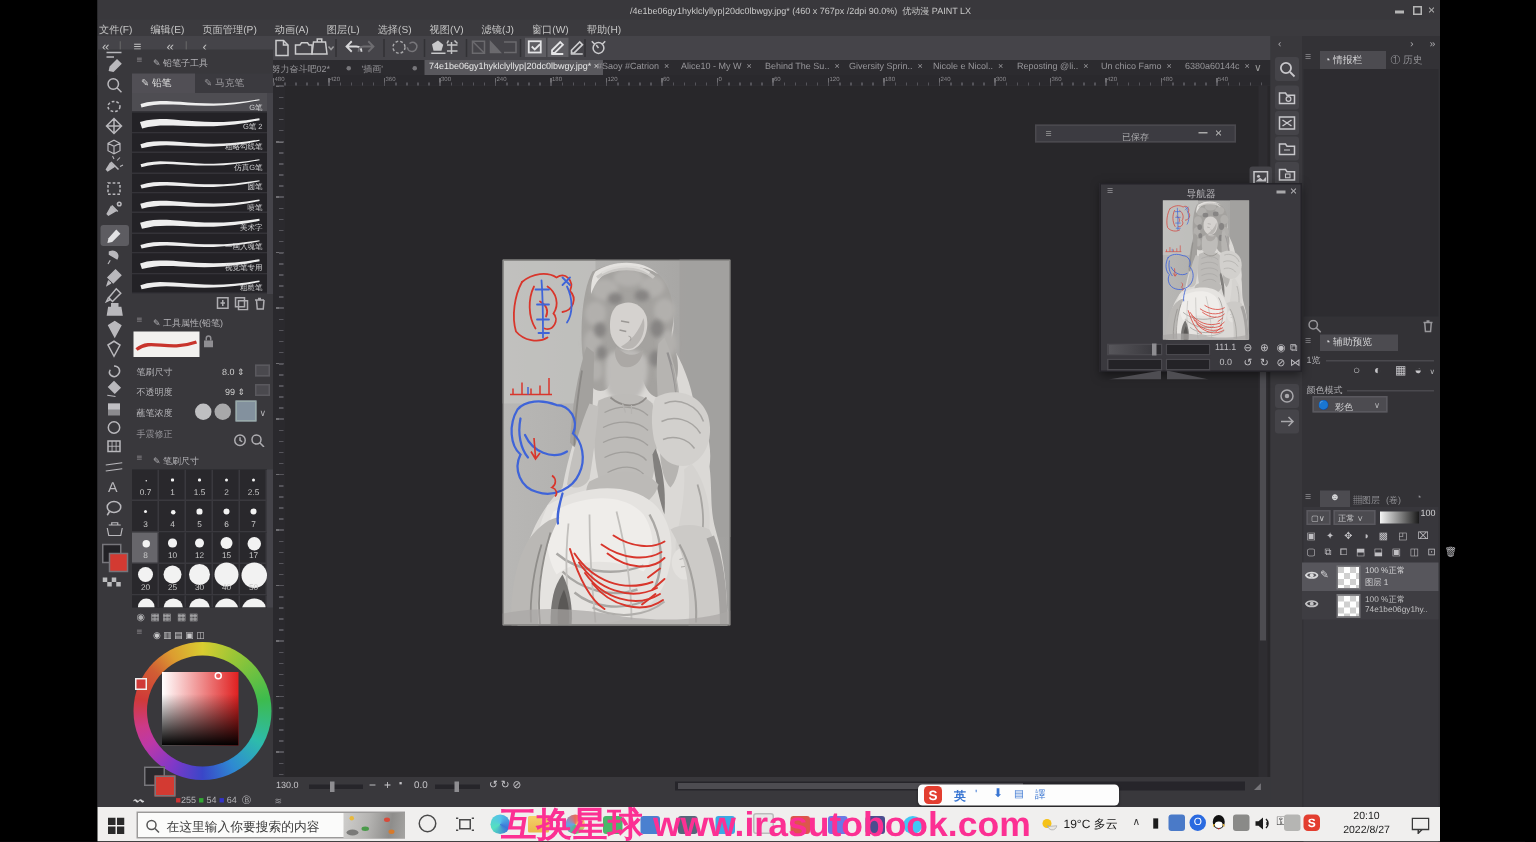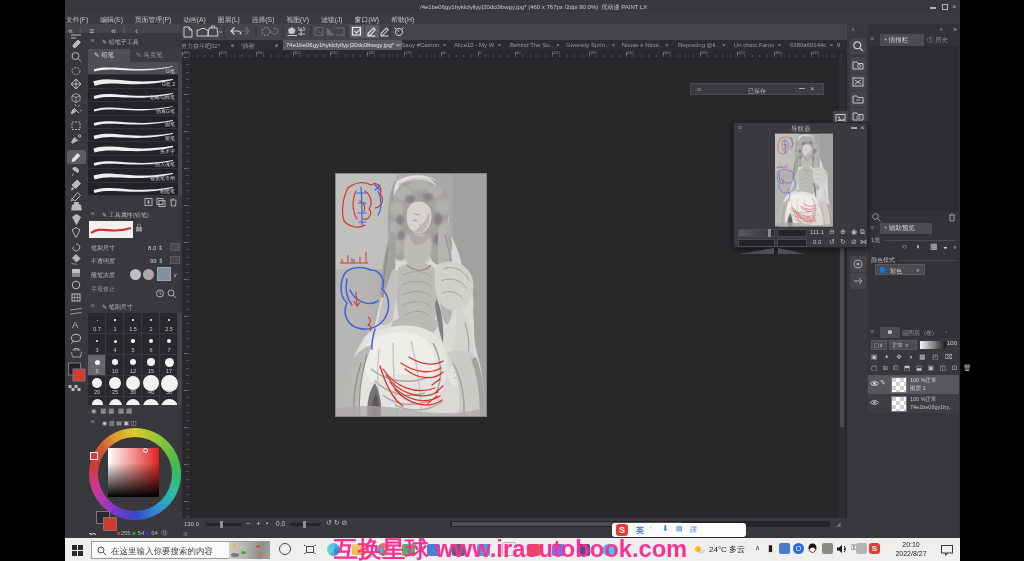--- a/index.html
+++ b/index.html
@@ -801,21 +801,21 @@
   <span class="abs" style="left:437px;top:4px;width:14px;height:14px;background:#e8e8e8;border:1px solid #bbb;border-radius:2px;"></span>
   <span class="abs" style="left:462px;top:6px;width:13px;height:12px;background:#dc564c;border-radius:2px;"></span>
   <span class="abs" style="left:487px;top:6px;width:13px;height:12px;background:#6a7ae5;border-radius:2px;"></span>
   <span class="abs" style="left:512px;top:6px;width:13px;height:12px;background:#4a4d8e;border-radius:2px;"></span>
   <span class="abs" style="left:537px;top:6px;width:13px;height:12px;background:#42c7f5;border-radius:50%;"></span>
 
   <svg class="abs" style="left:628px;top:6px;" width="13" height="11" viewBox="0 0 13 11">
         <circle cx="5" cy="5" r="3" fill="#f5c218"></circle>
         <path d="M5.5 6a3 3 0 0 0 6 .5 l-6 .5z" fill="#e8e6e2" stroke="#aaa" stroke-width="0.5"></path>
       </svg>
-  <span class="abs" style="left:644px;top:6px;color:#1c1c1c;font-size:8px;">24°C 多云</span>
+  <span class="abs" style="left:644px;top:6px;color:#1c1c1c;font-size:8px;">19°C 多云</span>
   <span class="abs" style="left:690px;top:6px;color:#3a3a3a;font-size:7px;">∧</span>
   <span class="abs" style="left:703px;top:5px;color:#1c1c1c;font-size:9px;">▮</span>
   <span class="abs" style="left:714px;top:5px;width:11px;height:11px;background:#4a7ac8;border-radius:2px;"></span>
   <span class="abs" style="left:728px;top:5px;width:11px;height:11px;background:#2a6ae0;border-radius:50%;color:#fff;font-size:7px;text-align:center;line-height:11px;">O</span>
   <svg class="abs" style="left:742px;top:5px;" width="11" height="11" viewBox="0 0 11 11">
         <ellipse cx="5.5" cy="5" rx="4" ry="4.6" fill="#111"></ellipse>
         <ellipse cx="5.5" cy="6.8" rx="2.6" ry="2.2" fill="#fff"></ellipse>
         <path d="M2 8.5 C1 7 2 6 3 6.5z" fill="#e8b93c"></path>
         <path d="M9 8.5 C10 7 9 6 8 6.5z" fill="#e8b93c"></path>
         <path d="M4.5 9.2 h2 l-1 1z" fill="#d8362c"></path>

